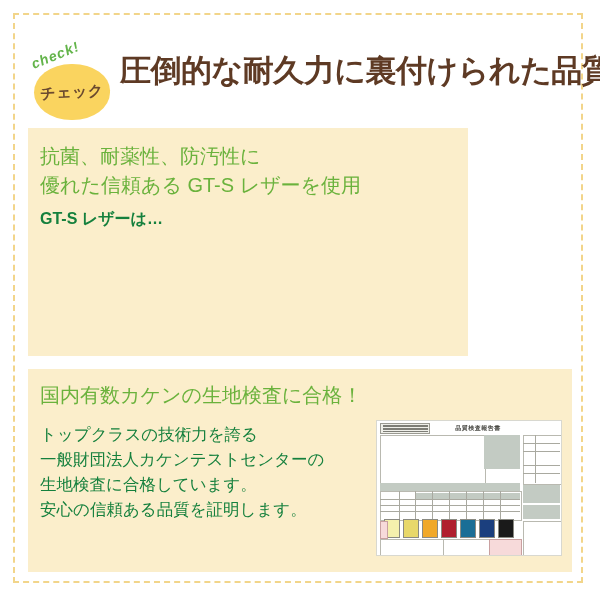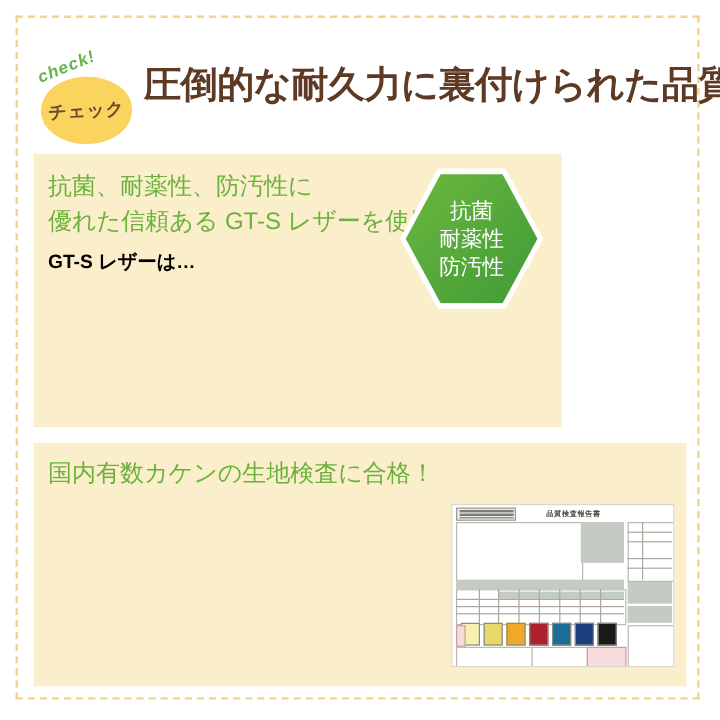--- a/index.html
+++ b/index.html
@@ -121,21 +121,21 @@
     top: 14px;
   }
   .heading-inspection {
     left: 12px;
     top: 12px;
   }
 
   
   .body-copy {
     position: absolute;
-    color: #000000;
+    color: #15803d;
     font-size: 16.5px;
     line-height: 25px;
     white-space: pre-line;
   }
   .copy-leather-lead {
     left: 12px;
     top: 78px;
     font-weight: bold;
     font-size: 16px;
   }
@@ -270,33 +270,30 @@
 </div>
 
 <div class="panel panel-leather">
 
   <div class="section-heading heading-leather">抗菌、耐薬性、防汚性に
 優れた信頼ある GT-S レザーを使用</div>
 
   <div class="body-copy copy-leather-lead">GT-S レザーは…</div>
 
 
-  <div class="hex-badge">
-    <div class="hex-outer"></div>
-    <div class="hex-inner"></div>
-    <div class="hex-text">抗菌
-耐薬性
-防汚性</div>
-  </div>
 </div>
 
 <div class="panel panel-inspection">
 
   <div class="section-heading heading-inspection">国内有数カケンの生地検査に合格！</div>
 
+  <div class="body-copy copy-inspection">トップクラスの技術力を誇る
+一般財団法人カケンテストセンターの
+生地検査に合格しています。
+安心の信頼ある品質を証明します。</div>
 
   <div class="report-thumb">
 
     <div class="rpt-topbox">
       <i></i>
         <i></i>
         <i></i>
     </div>
 
     <div class="rpt-title">品質検査報告書</div>

